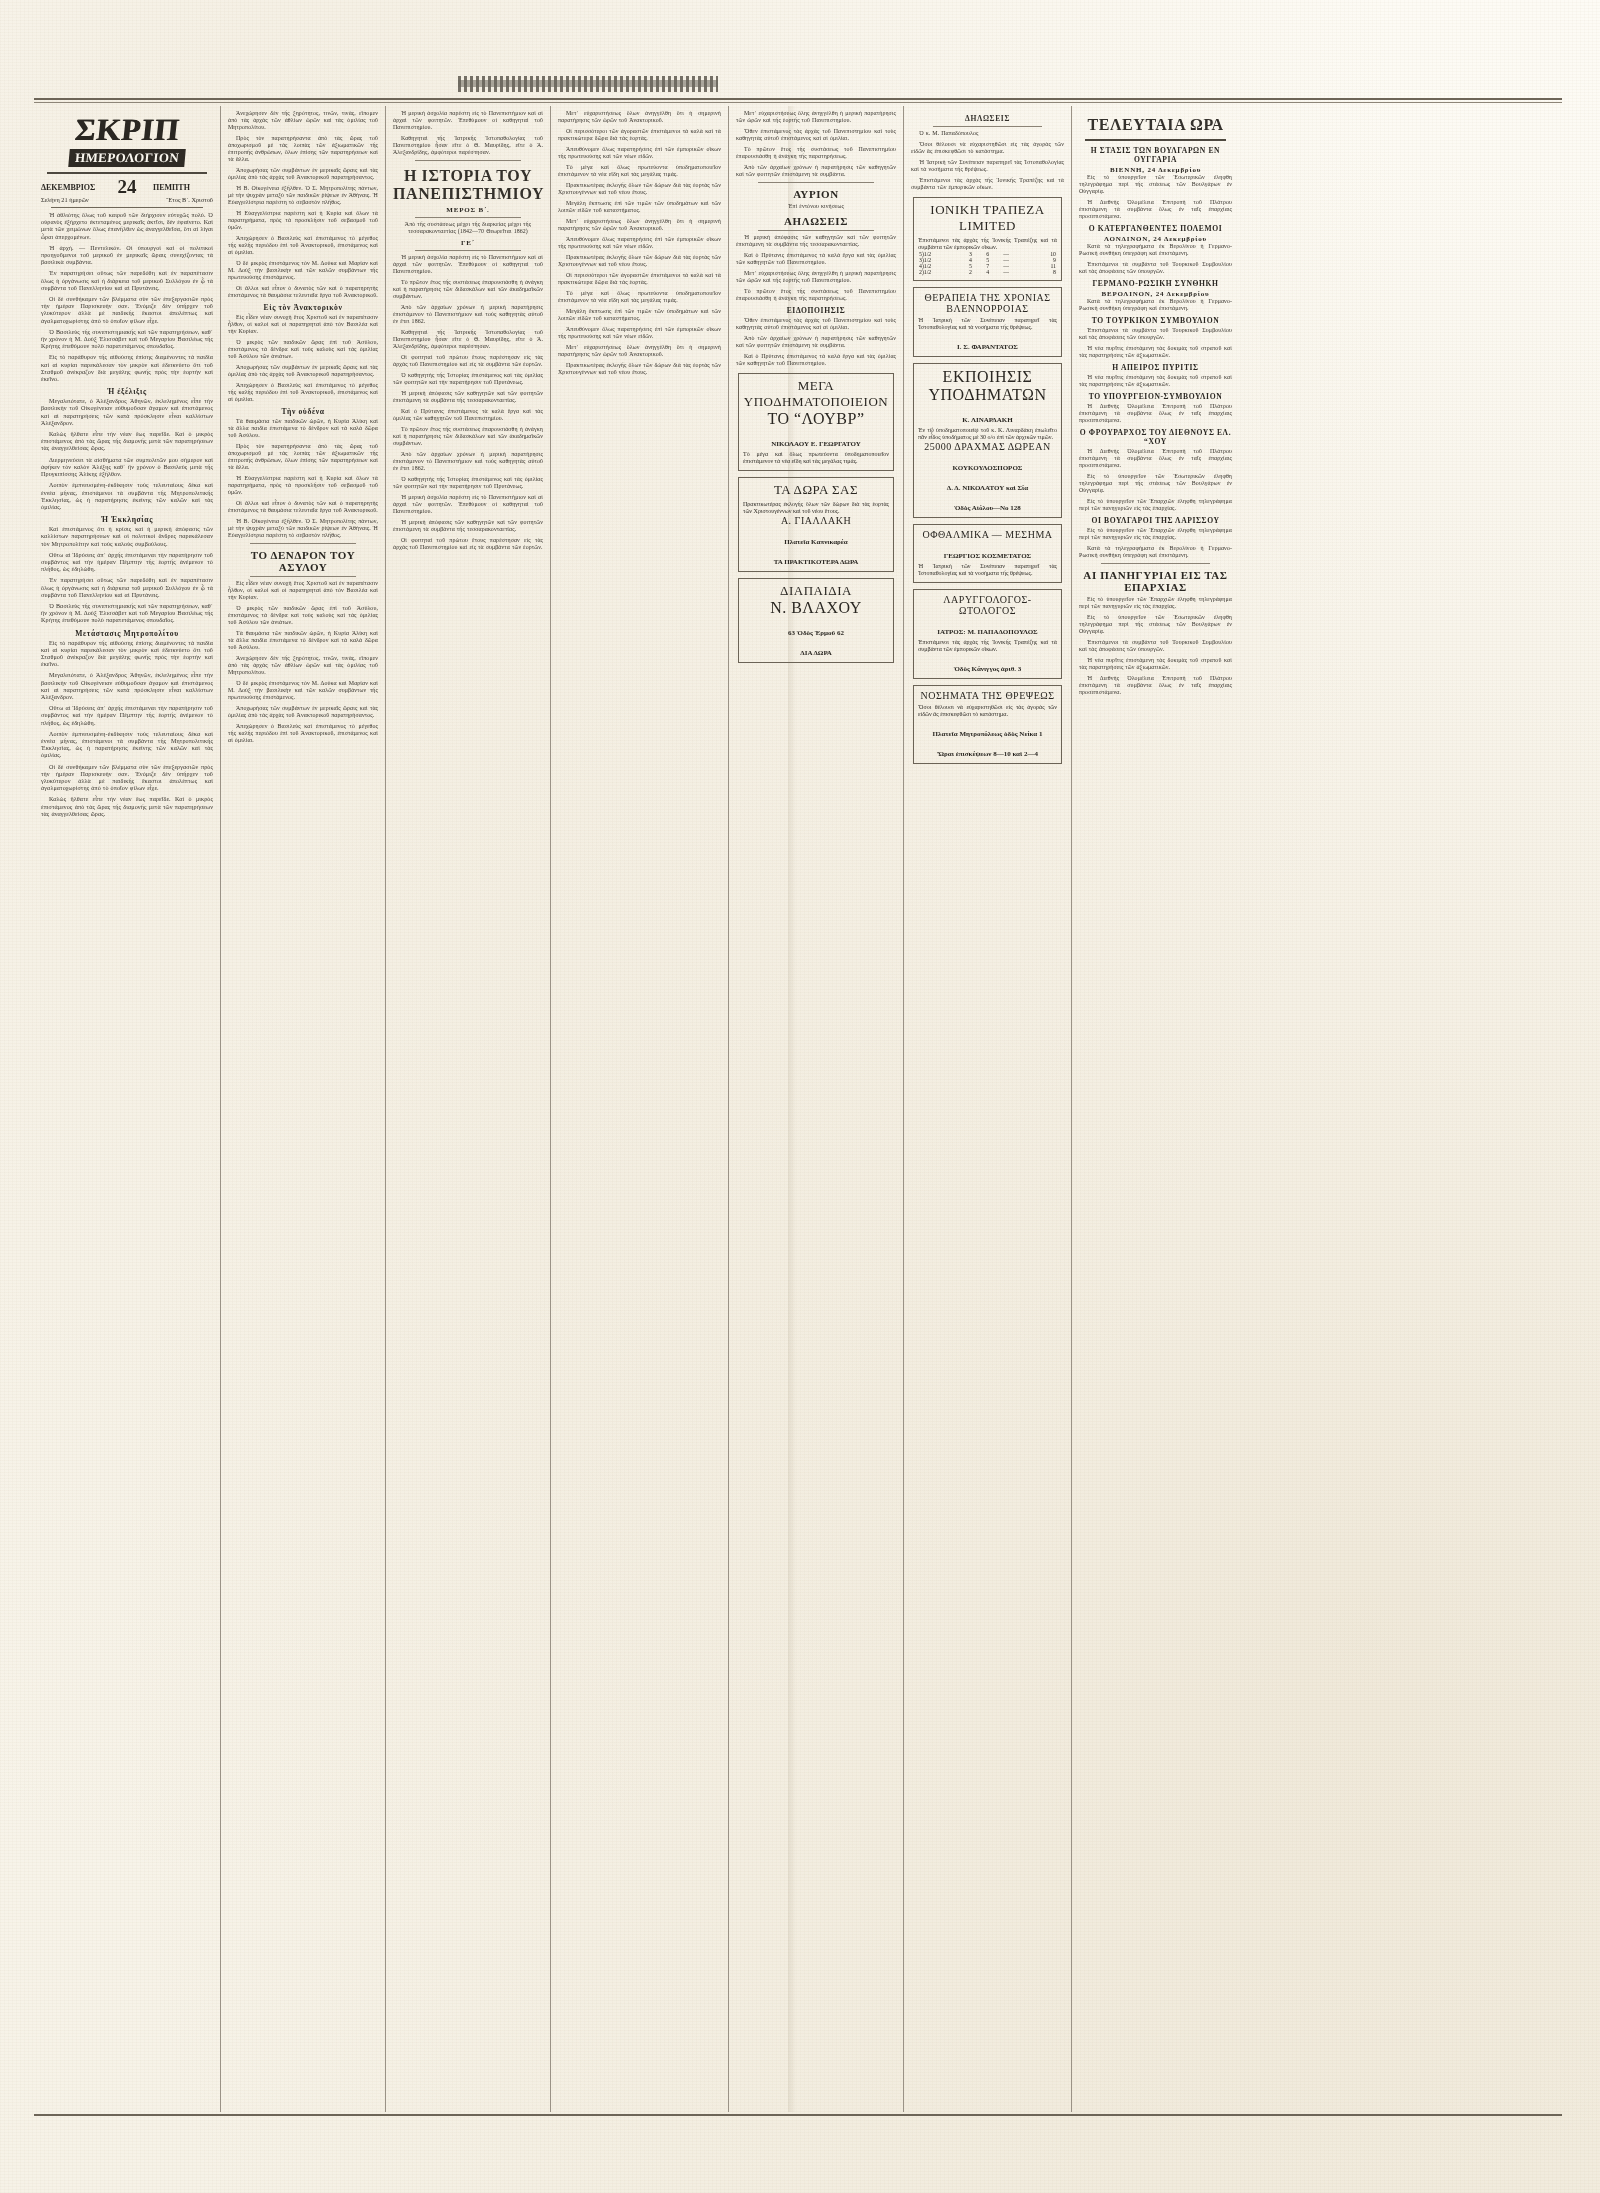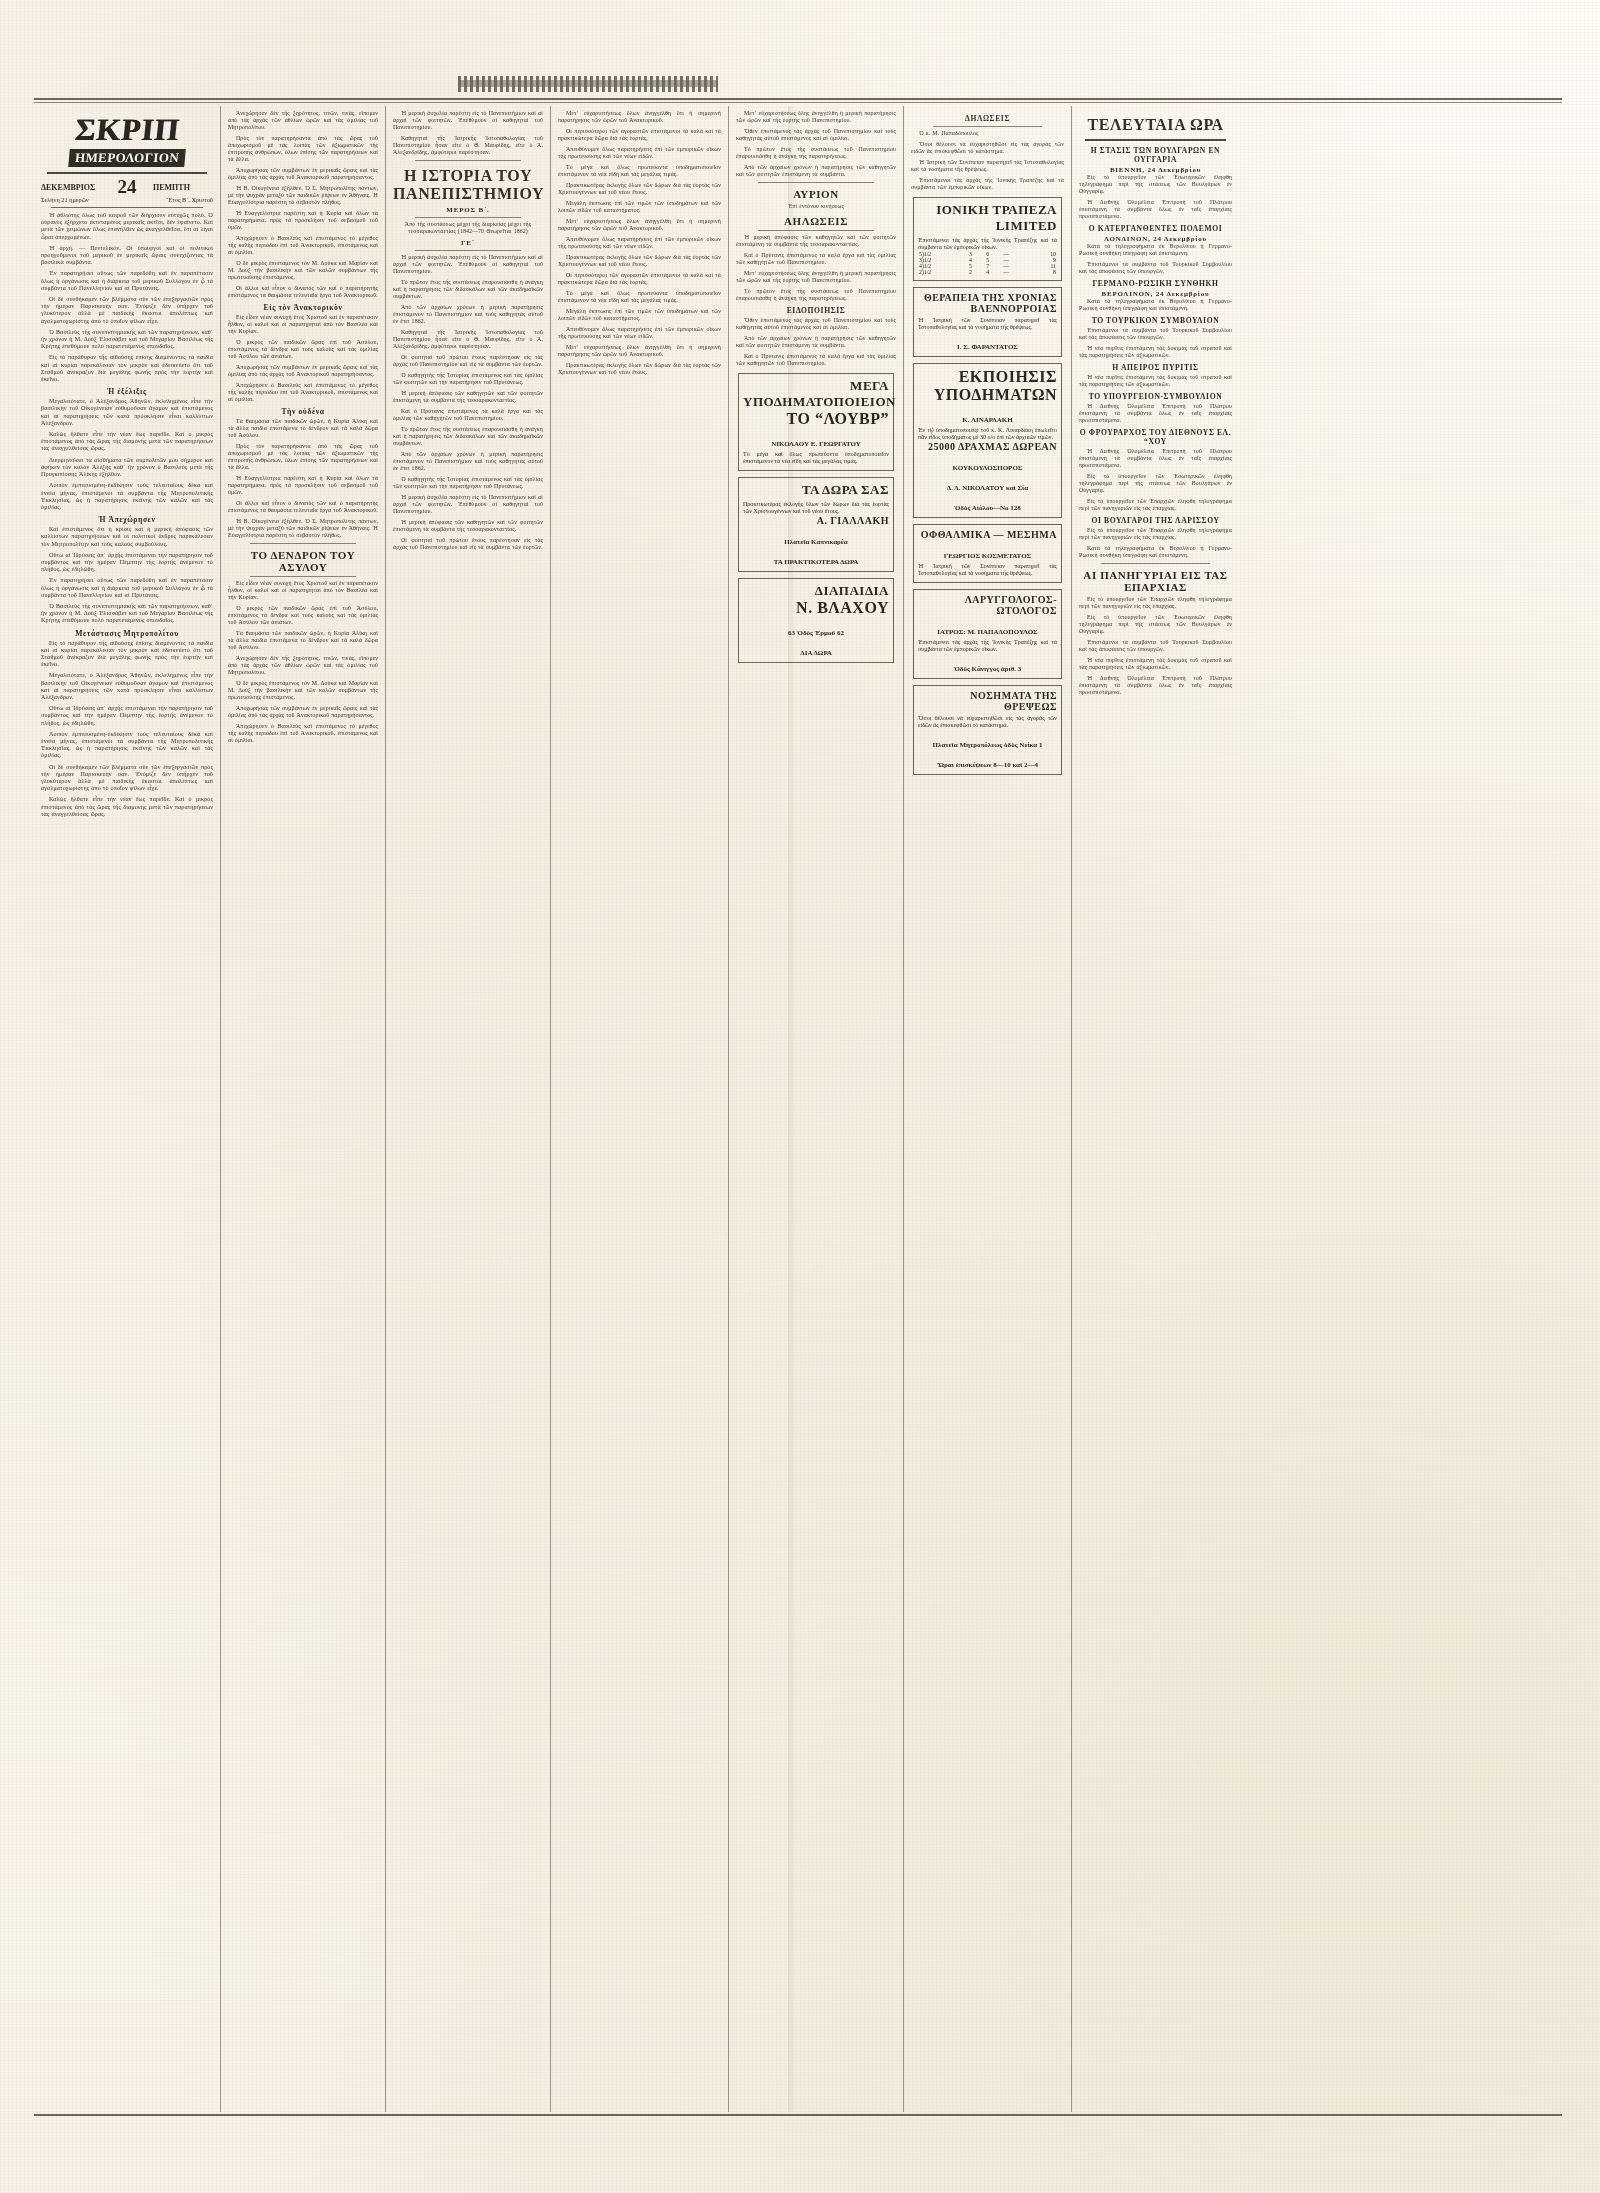--- a/index.html
+++ b/index.html
@@ -58,21 +58,21 @@
   .logo .sub{margin-top:1px;font-weight:bold;font-size:13px;letter-spacing:.4px;background:#2f2b25;color:#faf7ef;
      display:inline-block;padding:1px 6px;transform:skewX(-5deg);}
   .datebar{display:flex;align-items:center;justify-content:space-between;font-size:8px;font-weight:bold;margin-top:3px;}
   .bignum{font-size:19px;font-weight:bold;line-height:16px;}
   .datebar .l,.datebar .r{width:60px;}
   .datebar .r{text-align:left;}
   .dateline2{font-size:6.3px;display:flex;justify-content:space-between;margin-top:1px;}
 
   
   .ad{border:1px solid #6b6356;margin:6px 2px;padding:4px 4px 5px;}
-  .ad .t{font-weight:bold;text-align:right;font-size:10px;letter-spacing:.5px;}
+  .ad .t{font-weight:normal;text-align:center;font-size:10px;letter-spacing:.5px;}
   .ad .t.big{font-size:13px;}
   .ad .t.huge{font-size:16px;}
   .ad .s{text-align:center;font-size:7px;font-weight:bold;margin-top:12px;}
   .ad .bd{font-size:6px;line-height:7px;text-align:justify;margin-top:3px;filter:blur(.12px);}
   .tbl{width:100%;border-collapse:collapse;font-size:5.8px;}
   .tbl td{padding:0 1px;}
   .right{text-align:right;}
   .smear{filter:blur(.25px);opacity:.95;}
   .fold{position:absolute;top:36px;bottom:18px;width:8px;
         background:linear-gradient(90deg, rgba(120,105,75,.12), rgba(255,255,255,0));}
@@ -118,21 +118,21 @@
             <p>Ὁ Βασιλεὺς τῆς συνεπιστημιακῆς καὶ τῶν παρατηρήσεων, καθ᾽ ἣν χρόνον ἡ Μ. Δοὺξ Ἐλισσάβετ καὶ τοῦ Μεγαρίου Βασιλέως τῆς Κρήτης ἐπεθύμουν πολὺ παρατετάμενος σπουδαῖος.</p>
             <p>Εἰς τὸ παράθυρον τῆς αἰθούσης ἐπίσης διαμένοντες τὰ παιδία καὶ αἱ κυρίαι παρεκάλεσαν τὸν μικρὸν καὶ ἐδεικνύετο ὅτι τοῦ Σταθμοῦ ἀνέκραζον διὰ μεγάλης φωνῆς πρὸς τὴν ἑορτὴν καὶ ἐκεῖνο.</p>
           </div>
           <div class="hdg h3">Ἡ ἐξέλιξις</div>
           <div class="txt">
             <p>Μεγαλειότατε, ὁ Ἀλέξανδρος Ἀθηνῶν, ἐκλελημένος εἶπε τὴν βασιλικὴν τοῦ Οἰκογένειαν εὐθυμοῦσαν ἄγαμον καὶ ἐπιστάμενος καὶ αἱ παρατηρήσεις τῶν κατὰ πρόσκλησιν εἶναι καλλίστων Ἀλέξανδρον.</p>
             <p>Καλὼς ἤλθατε εἶπε τὴν νέαν ἕως παρεῖδε. Καὶ ὁ μικρὸς ἐπιστάμενος ἀπὸ τὰς ὥρας τῆς διαμονῆς μετὰ τῶν παρατηρήσεων τὰς ἀναγγελθείσας ὥρας.</p>
             <p>Διερμηνεύσει τὰ αἰσθήματα τῶν συμπολιτῶν μου σήμερον καὶ ἀφῆκεν τὸν καλὸν Ἀλέξης καθ᾽ ἣν χρόνον ὁ Βασιλεὺς μετὰ τῆς Πρυγκιπίσσης Ἀλίκης ἐξῆλθον.</p>
             <p>Λοιπὸν ἐμπνευσμένη-ἐκδίκησιν τοὺς τελευταίους δέκα καὶ ἐννέα μῆνας, ἐπιστάμενοι τὰ συμβάντα τῆς Μητροπολιτικῆς Ἐκκλησίας, ὡς ἡ παρατήρησις ἐκείνης τῶν καλῶν καὶ τὰς ὁμιλίας.</p>
           </div>
-          <div class="hdg h3">Ἡ Ἀπεχώρησεν</div>
+          <div class="hdg h3">Ἡ Ἐκκλησίας</div>
           <div class="txt">
             <p>Καὶ ἐπιστάμενος ὅτι ἡ κρίσις καὶ ἡ μερικὴ ἀπόφασις τῶν καλλίστων παρατηρήσεων καὶ οἱ πολιτικοὶ ἄνδρες παρεκάλεσαν τὸν Μητροπολίτην καὶ τοὺς καλοὺς συμβούλους.</p>
             <p>Οὕτω αἱ Ἱδρύσεις ἀπ᾽ ἀρχῆς ἐπιστάμεναι τὴν παρατήρησιν τοῦ συμβάντος καὶ τὴν ἡμέραν Πέμπτην τῆς ἑορτῆς ἀνέμενον τὸ πλῆθος, ὡς ἐδηλώθη.</p>
             <p>Ἐν παρατηρήσει οὕτως τῶν παρεδόθη καὶ ἐν παραπέτασιν ὅλως ἡ ὀργάνωσις καὶ ἡ διάρκεια τοῦ μερικοῦ Συλλόγου ἐν ᾧ τὰ συμβάντα τοῦ Πανελληνίου καὶ αἱ Πρυτάνεις.</p>
             <p>Ὁ Βασιλεὺς τῆς συνεπιστημιακῆς καὶ τῶν παρατηρήσεων, καθ᾽ ἣν χρόνον ἡ Μ. Δοὺξ Ἐλισσάβετ καὶ τοῦ Μεγαρίου Βασιλέως τῆς Κρήτης ἐπεθύμουν πολὺ παρατετάμενος σπουδαῖος.</p>
           </div>
           <div class="hdg h3">Μετάστασις Μητροπολίτου</div>
           <div class="txt">
             <p>Εἰς τὸ παράθυρον τῆς αἰθούσης ἐπίσης διαμένοντες τὰ παιδία καὶ αἱ κυρίαι παρεκάλεσαν τὸν μικρὸν καὶ ἐδεικνύετο ὅτι τοῦ Σταθμοῦ ἀνέκραζον διὰ μεγάλης φωνῆς πρὸς τὴν ἑορτὴν καὶ ἐκεῖνο.</p>
             <p>Μεγαλειότατε, ὁ Ἀλέξανδρος Ἀθηνῶν, ἐκλελημένος εἶπε τὴν βασιλικὴν τοῦ Οἰκογένειαν εὐθυμοῦσαν ἄγαμον καὶ ἐπιστάμενος καὶ αἱ παρατηρήσεις τῶν κατὰ πρόσκλησιν εἶναι καλλίστων Ἀλέξανδρον.</p>

